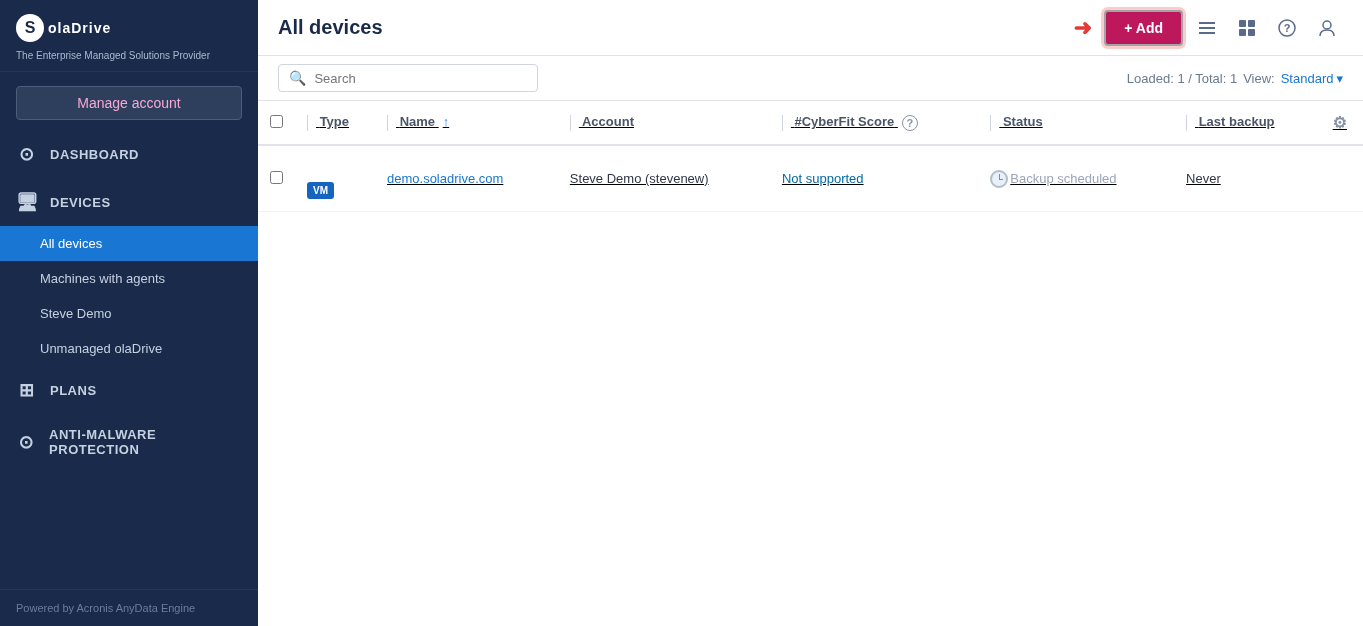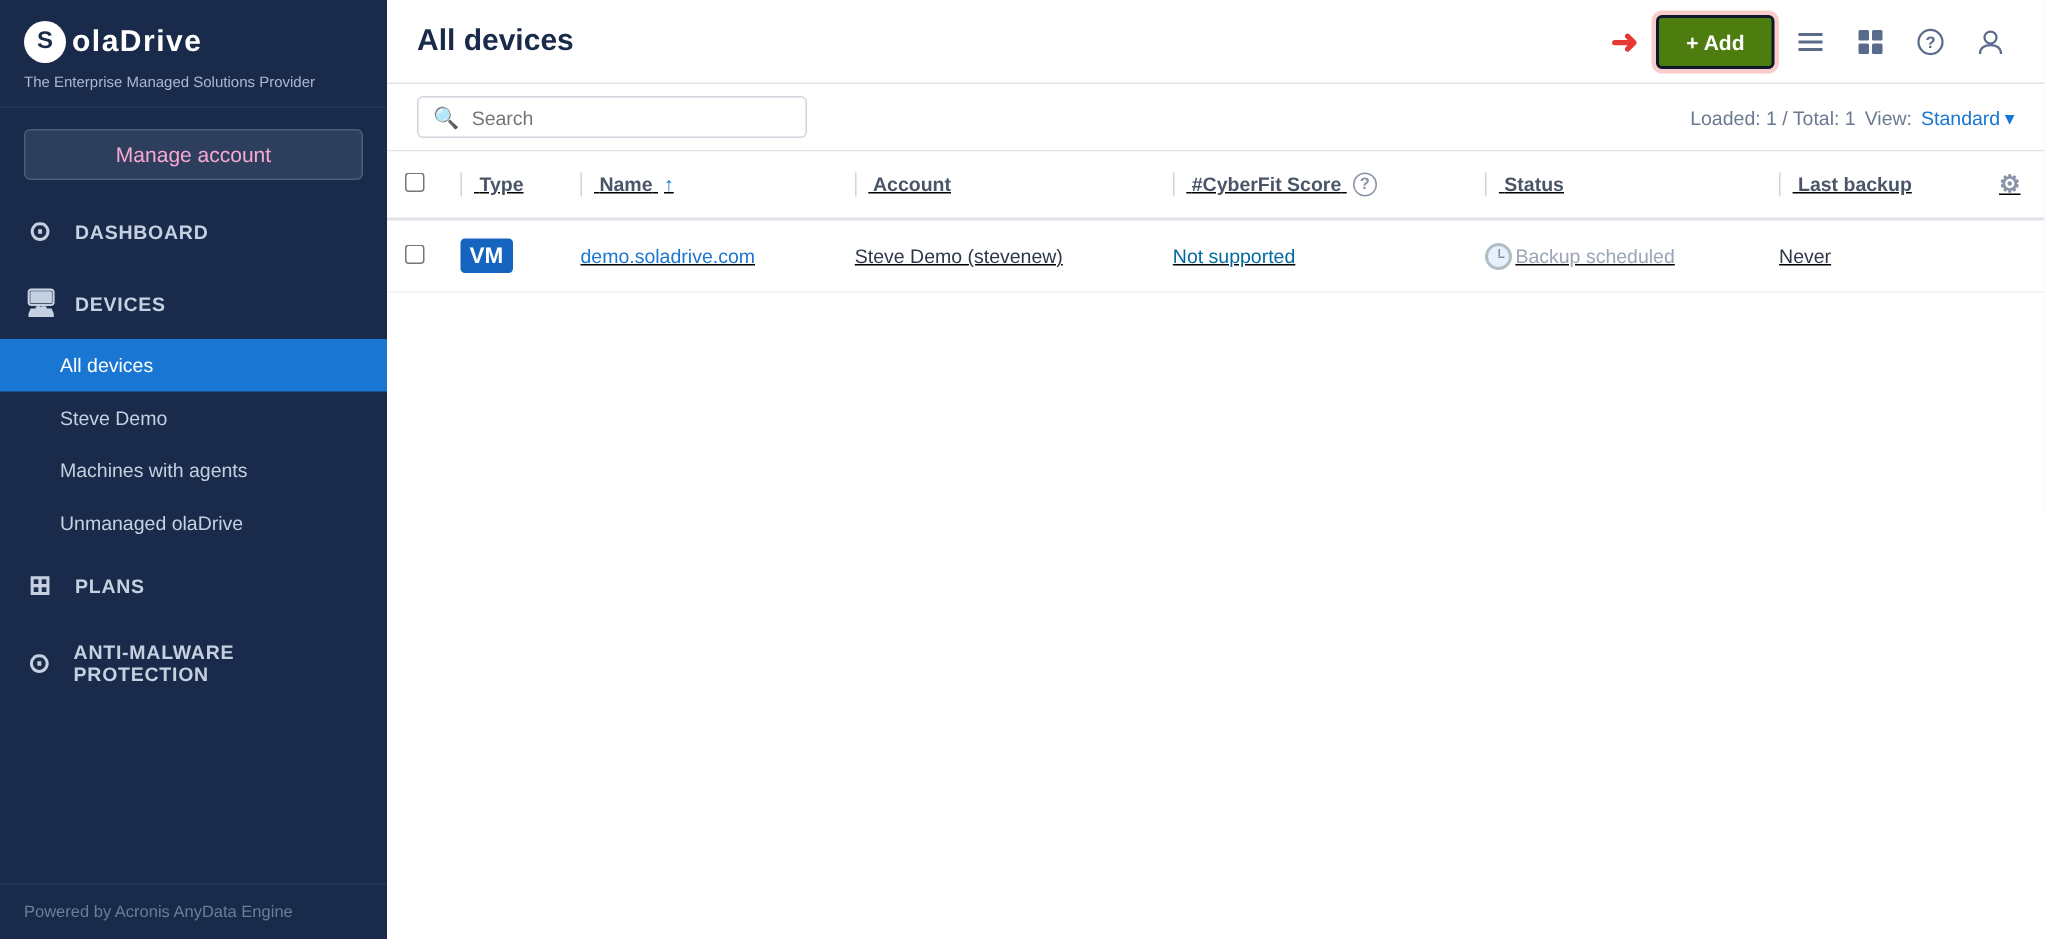--- a/index.html
+++ b/index.html
@@ -114,23 +114,23 @@
       font-size: 20px;
       font-weight: 600;
       color: #1a2a4a;
     }
     .header-actions {
       display: flex;
       align-items: center;
       gap: 8px;
     }
     .add-btn {
-      background: #4d7c0f;
+      background: #be185d;
       color: #fff;
-      border: 2px solid #0f172a;
+      border: 2px solid #a3a3a3;
       border-radius: 4px;
       padding: 8px 18px;
       font-size: 14px;
       font-weight: 600;
       cursor: pointer;
       display: flex;
       align-items: center;
       gap: 6px;
       box-shadow: 0 0 0 3px rgba(229,57,53,0.25);
     }
@@ -233,23 +233,24 @@
       background: #d0d4dc;
       margin-right: 8px;
       vertical-align: middle;
     }
 
     .vm-badge {
       background: #1565c0;
       color: #fff;
       border-radius: 3px;
       padding: 3px 6px;
-      font-size: 15px;
+      font-size: 10px;
       font-weight: 700;
       display: inline-block;
+      margin-top: 24px;
     }
 
     .device-name-link {
       color: #1976d2;
       cursor: pointer;
       text-decoration: none;
     }
 
     .not-supported { color: #0369a1; font-size: 13px; }
     .backup-status {
@@ -303,40 +304,40 @@
     .gear-icon { color: #8a94a8; font-size: 16px; cursor: pointer; }
     .view-dropdown { color: #1976d2; cursor: pointer; display: flex; align-items: center; gap: 3px; }
   </style>
 </head>
 <body>
 
 <div class="sidebar">
   <div class="sidebar-logo">
     <div class="logo-text">
       <span class="logo-circle">S</span>
-      <span style="font-size:20px; letter-spacing:1px;">olaDrive</span>
+      <span style="font-size:14px; letter-spacing:1px;">olaDrive</span>
     </div>
     <div class="logo-subtitle">The Enterprise Managed Solutions Provider</div>
   </div>
 
   <div class="manage-account-btn">Manage account</div>
 
   <div class="nav-item">
     <span class="nav-icon">⊙</span>
     <span>DASHBOARD</span>
   </div>
 
   <div class="nav-item">
     <span class="nav-icon">🖥</span>
     <span>DEVICES</span>
   </div>
 
   <div class="nav-sub-item active">All devices</div>
+  <div class="nav-sub-item">Machines with agents</div>
   <div class="nav-sub-item">Steve Demo</div>
-  <div class="nav-sub-item">Machines with agents</div>
   <div class="nav-sub-item">Unmanaged olaDrive</div>
 
   <div class="nav-item">
     <span class="nav-icon">⊞</span>
     <span>PLANS</span>
   </div>
 
   <div class="nav-item">
     <span class="nav-icon">⊙</span>
     <span>ANTI-MALWARE PROTECTION</span>

